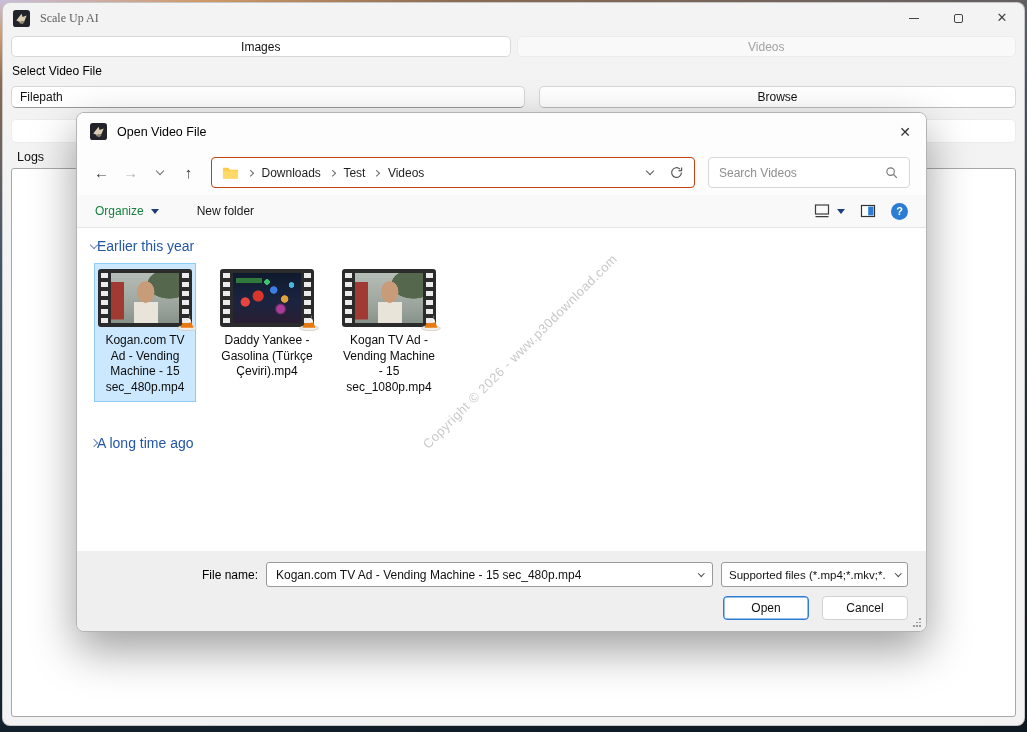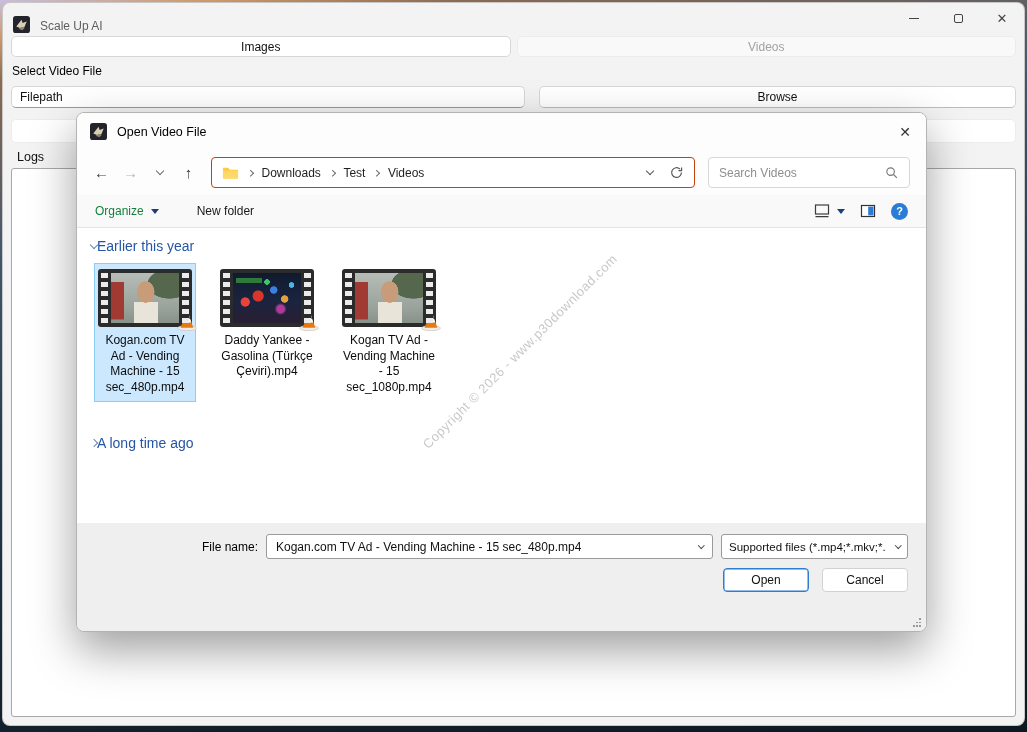--- a/index.html
+++ b/index.html
@@ -7,21 +7,21 @@
   body {
     font-family:"Liberation Sans", sans-serif;
     background:linear-gradient(170deg,#c9bedf 0%,#cf9a69 4%,#8a6a52 9%,#44566e 28%,#24384a 52%,#13222e 78%,#0d1820 100%);
     position:relative;
   }
   
   .app-window {
     position:absolute; left:2px; top:2px; width:1023px; height:724px;
     background:#f4f3f3; border-radius:8px; border:1px solid rgba(0,0,0,.18); overflow:hidden;
   }
-  .titlebar { height:30px; display:flex; align-items:flex-end; padding-left:10px; }
+  .titlebar { height:30px; display:flex; align-items:center; padding-left:10px;font-family:Liberation Serif, serif; }
   .app-icon { width:17px; height:17px; flex:0 0 auto; }
   .titlebar .title { margin-left:10px; font-size:12px; color:#5f5f5f; }
   .win-controls { position:absolute; right:0; top:0; height:30px; display:flex; }
   .win-btn { width:44px; height:30px; display:flex; align-items:center; justify-content:center; color:#444; font-size:13px; }
   .glyph-min { width:10px; height:1px; background:#444; }
   .glyph-max { width:9px; height:9px; border:1px solid #444; border-radius:2px; }
   .tabs-row { position:absolute; left:8px; right:8px; top:33px; height:21px; display:flex; gap:6px; }
   .tab { flex:1; display:flex; align-items:center; justify-content:center; font-size:12px; border-radius:5px; }
   .tab-active { background:#fff; border:1px solid #d7d7d7; color:#111; }
   .tab-inactive { background:#f9f9f9; border:1px solid #ececec; color:#a2a2a2; }
@@ -93,21 +93,21 @@
     radial-gradient(circle 3px at 50% 18%, #3ec46a 85%, transparent),
     radial-gradient(circle 3px at 86% 24%, #46b7e0 85%, transparent),
     radial-gradient(circle 6px at 70% 72%, #b03a9a 60%, transparent),
     linear-gradient(90deg,#2f7a3a 0 100%) 8% 10%/26px 5px no-repeat,
     linear-gradient(180deg,#101a2e 0%,#1a2440 55%,#2a1e33 100%); }
   .vlc-cone { position:absolute; right:-6px; bottom:-4px; width:22px; height:22px; }
   .item-name { font-size:12px; line-height:15.5px; text-align:center; color:#0b0b0b; word-wrap:break-word; width:100%; }
   .group-ago { position:absolute; left:14px; top:207px; }
   .watermark { position:absolute; left:278px; top:116px; width:330px; text-align:center;
     transform:rotate(-45deg); font-size:13px; letter-spacing:.5px; color:rgba(110,110,110,.38); pointer-events:none; }
-  .dlg-footer { height:108px; background:#efefef; position:relative; padding:11px 18px 0; }
+  .dlg-footer { height:80px; background:#efefef; position:relative; padding:11px 18px 0; }
   .fname-row { display:flex; align-items:center; justify-content:flex-end; gap:8px; }
   .fname-label { font-size:12px; color:#000; }
   .combo { background:#fff; border:1px solid #9a9a9a; border-radius:3px; height:25px;
     display:flex; align-items:center; padding:0 9px; gap:6px; }
   .combo .chev { color:#444; flex:0 0 auto; margin-left:auto; }
   .combo-name { width:447px; font-size:12px; color:#111; }
   .combo-type { width:187px; font-size:11.5px; color:#111; padding:0 7px; }
   .combo-text { white-space:nowrap; overflow:hidden; }
   .btn-row { display:flex; justify-content:flex-end; gap:13px; margin-top:9px; }
   .dlg-btn { width:86px; height:24px; background:#fff; border-radius:4px; display:flex; align-items:center;

